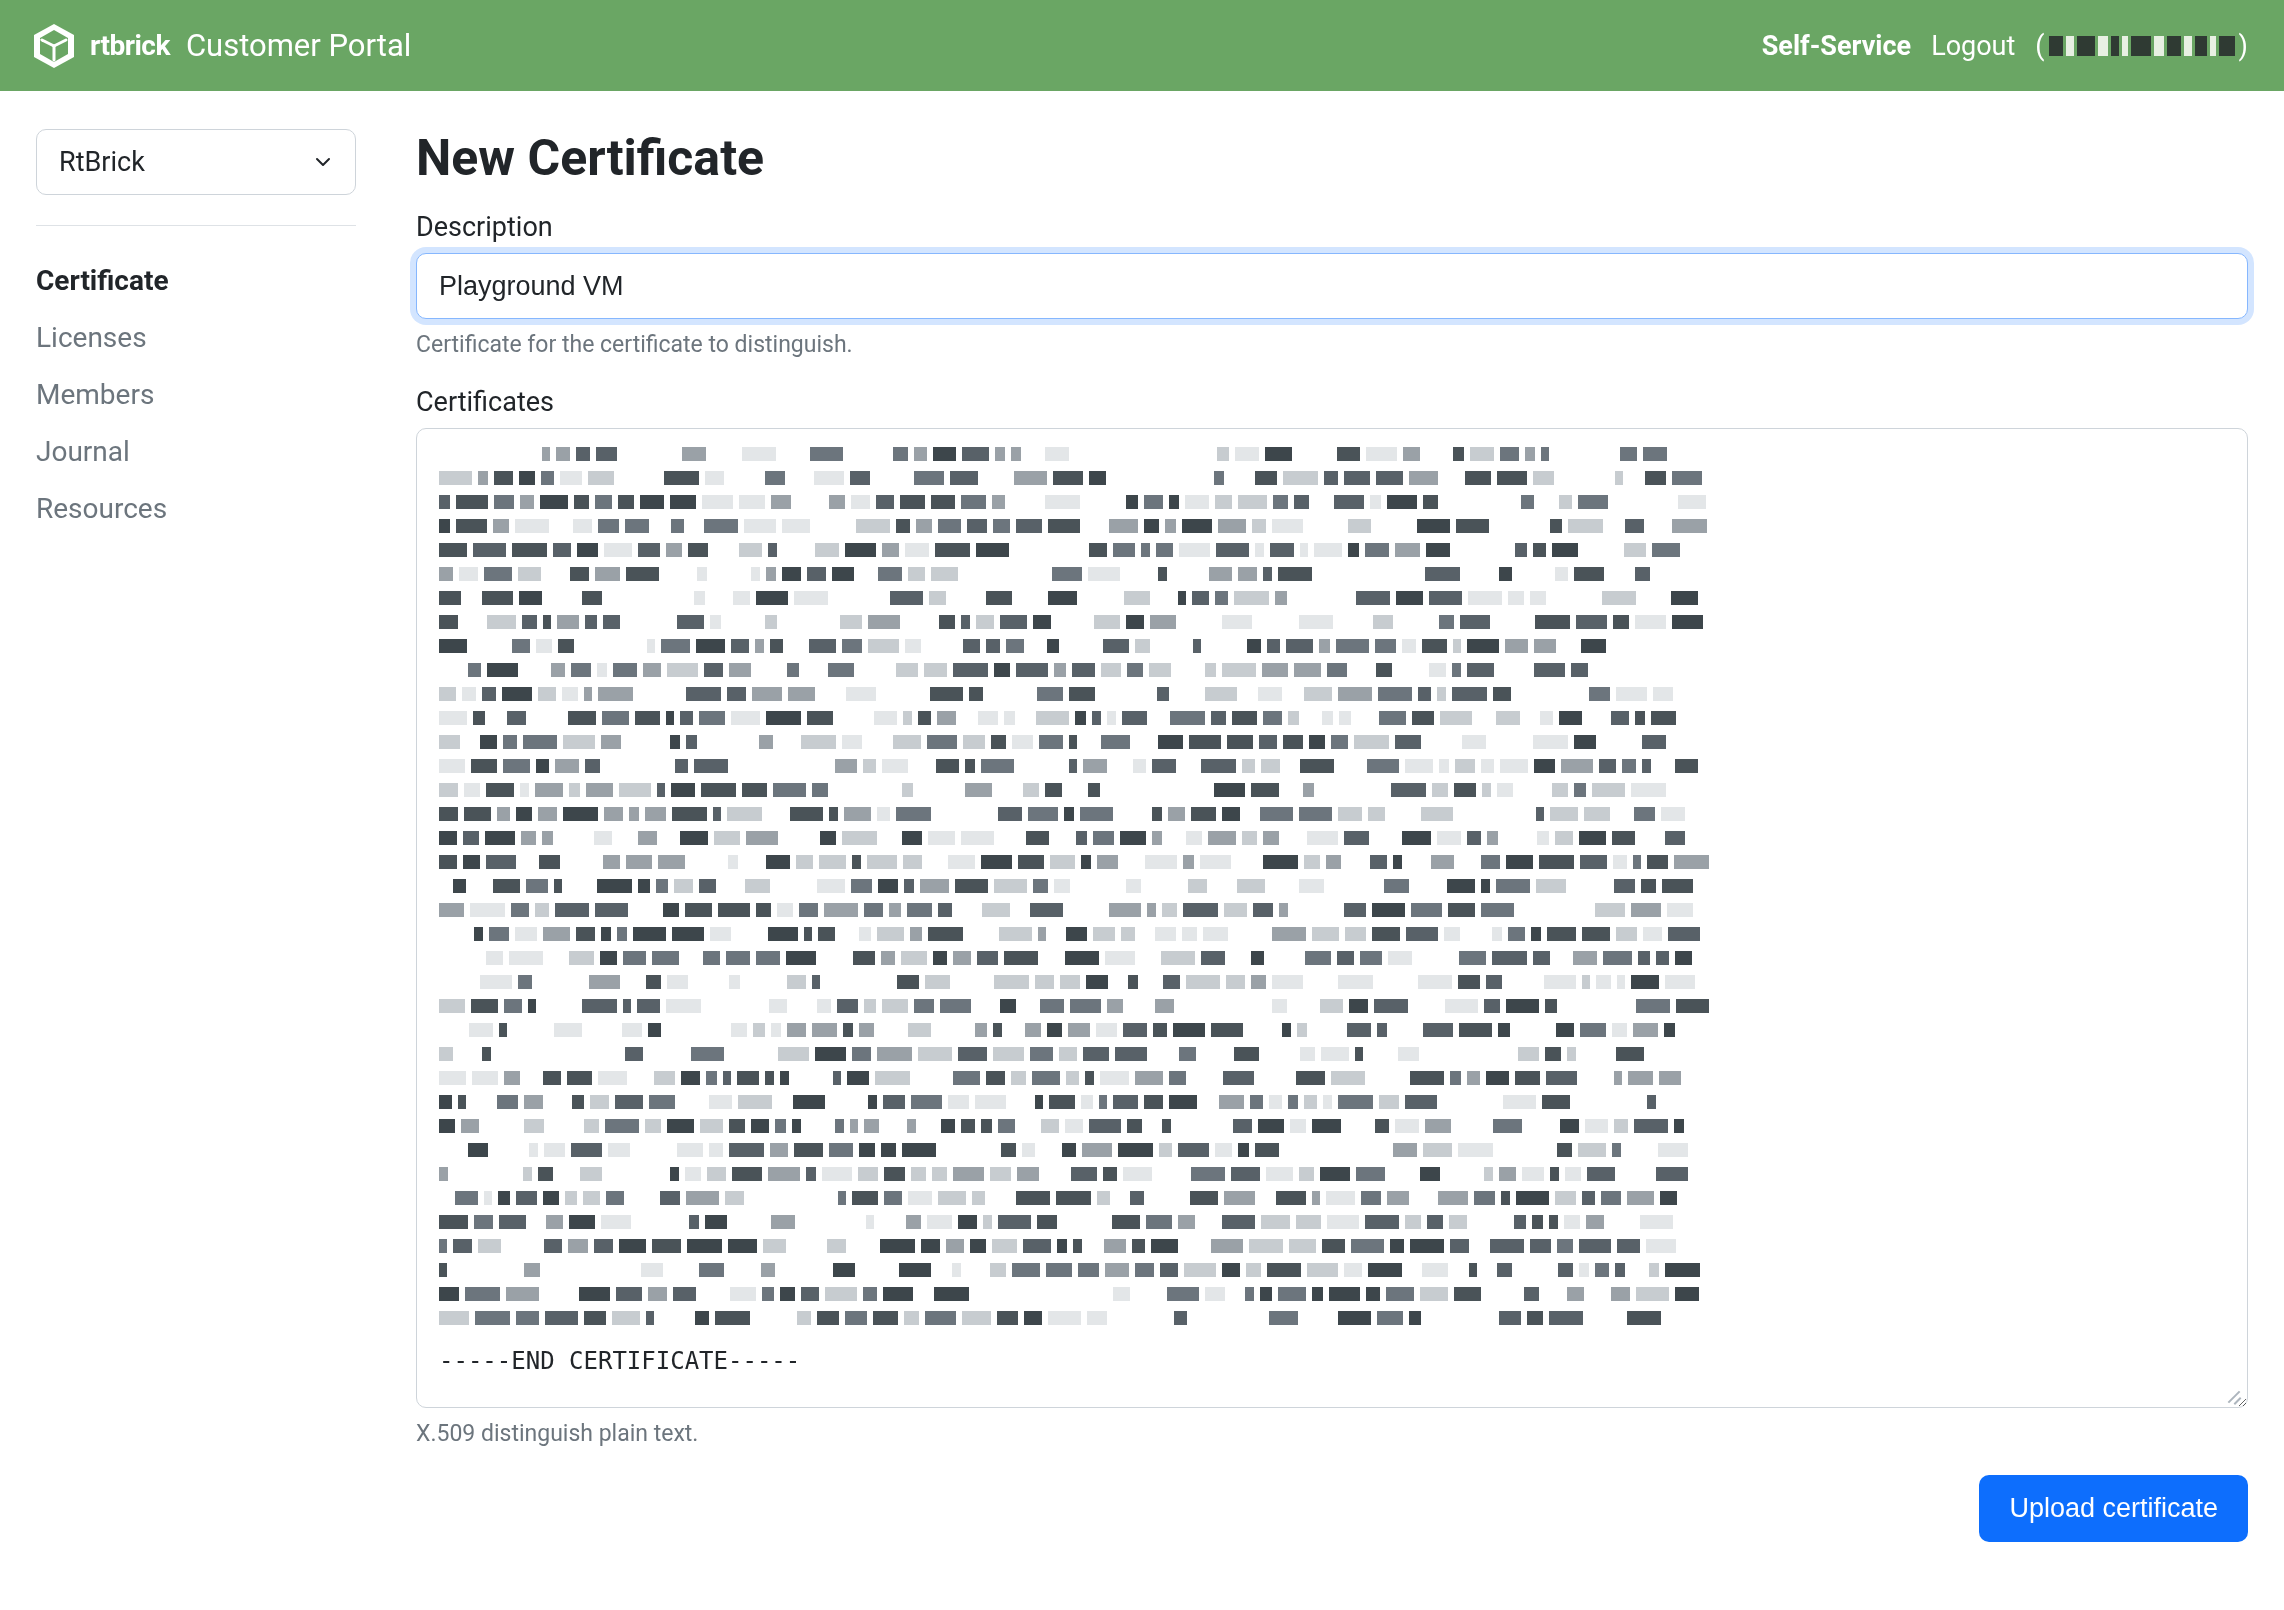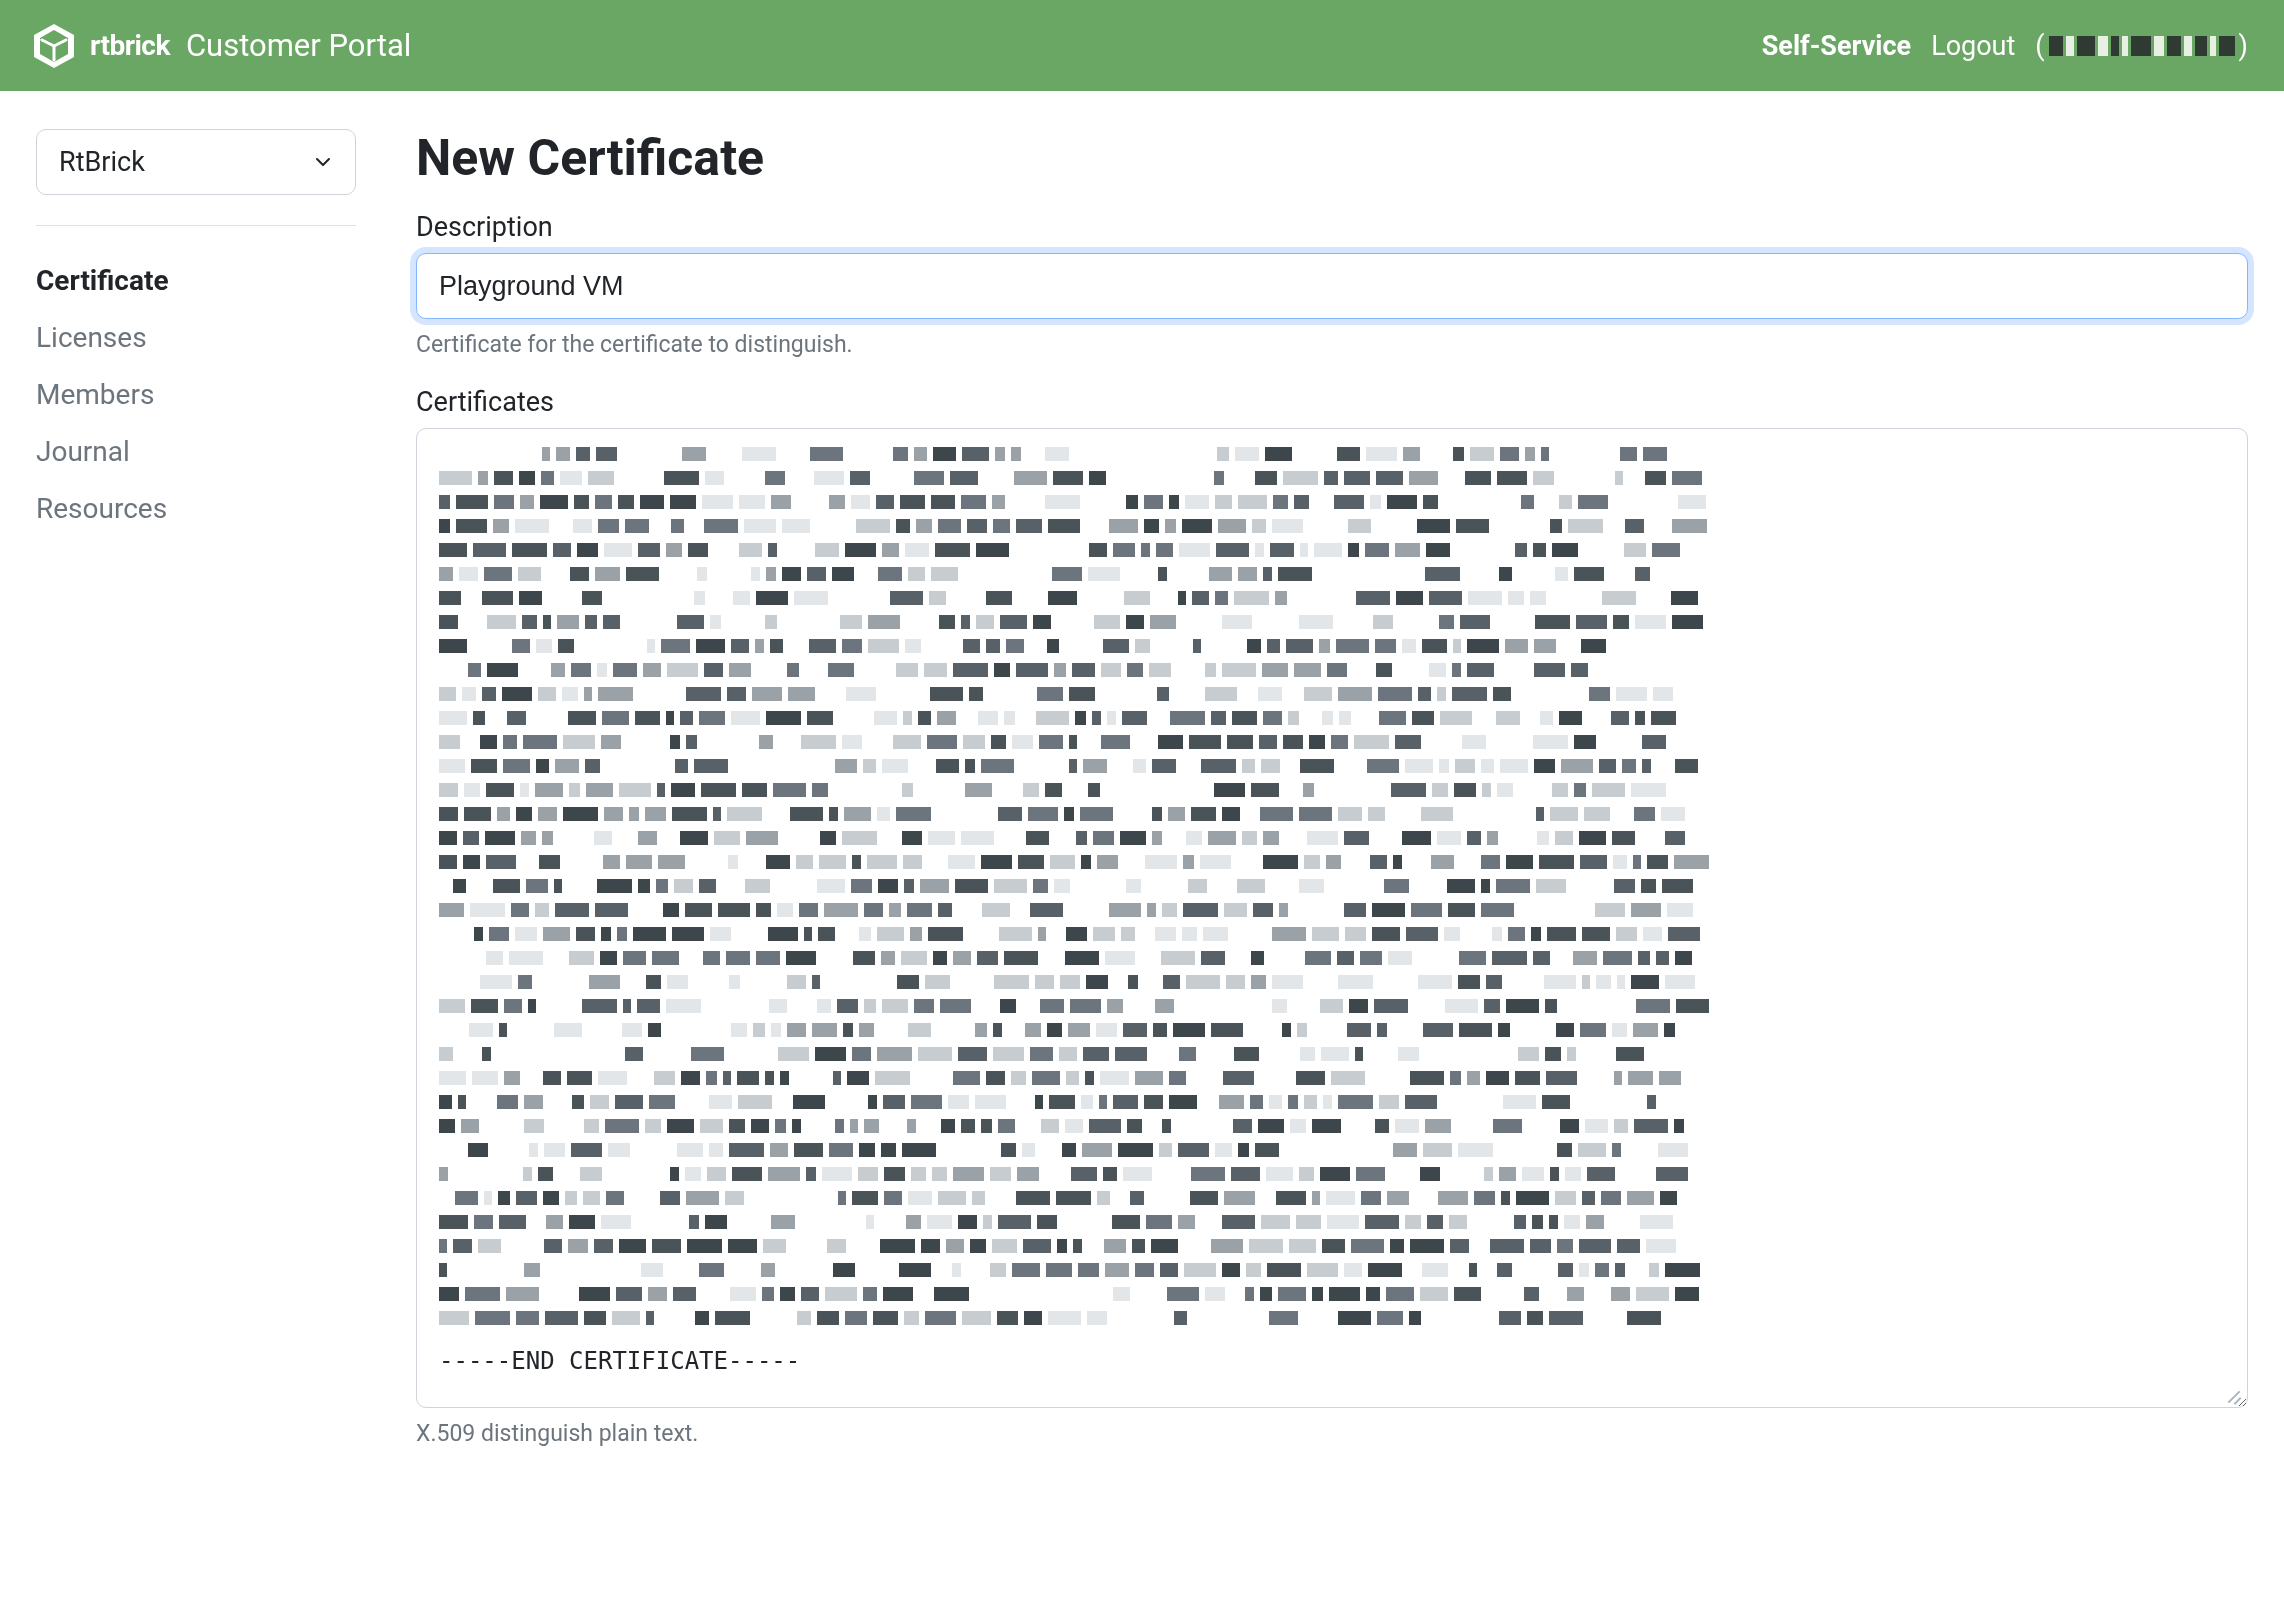--- a/index.html
+++ b/index.html
@@ -2026,14 +2026,17 @@
               <span style="width: 34px; background: rgb(74, 83, 88);"></span>
               <span style="width: 22px; background: transparent;"></span>
             </div>
           </div>
         <div class="cert-footer-line">-----END CERTIFICATE-----</div>
         <div class="resize-handle"></div>
       </div>
       <div class="help-text">X.509 distinguish plain text.</div>
     </div>
 
+    <div class="actions">
+      <button class="btn-primary">Upload certificate</button>
+    </div>
   </main>
 </div>
 
 </body></html>

